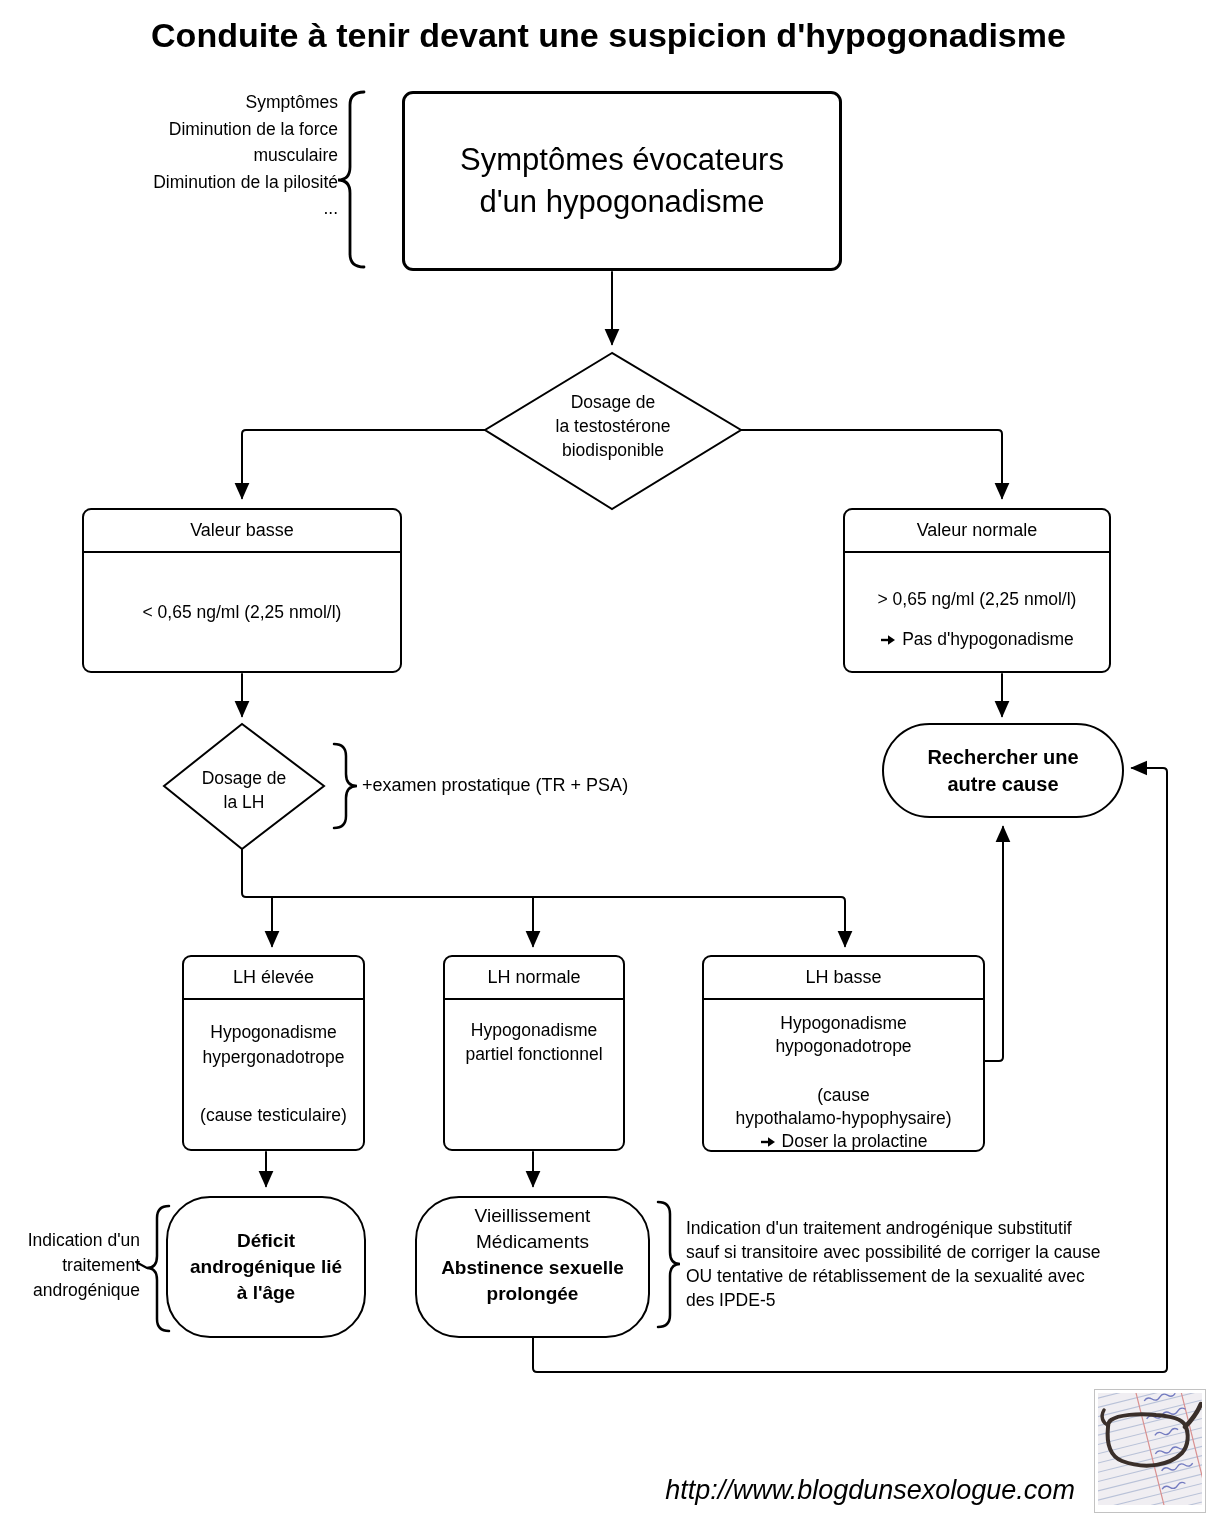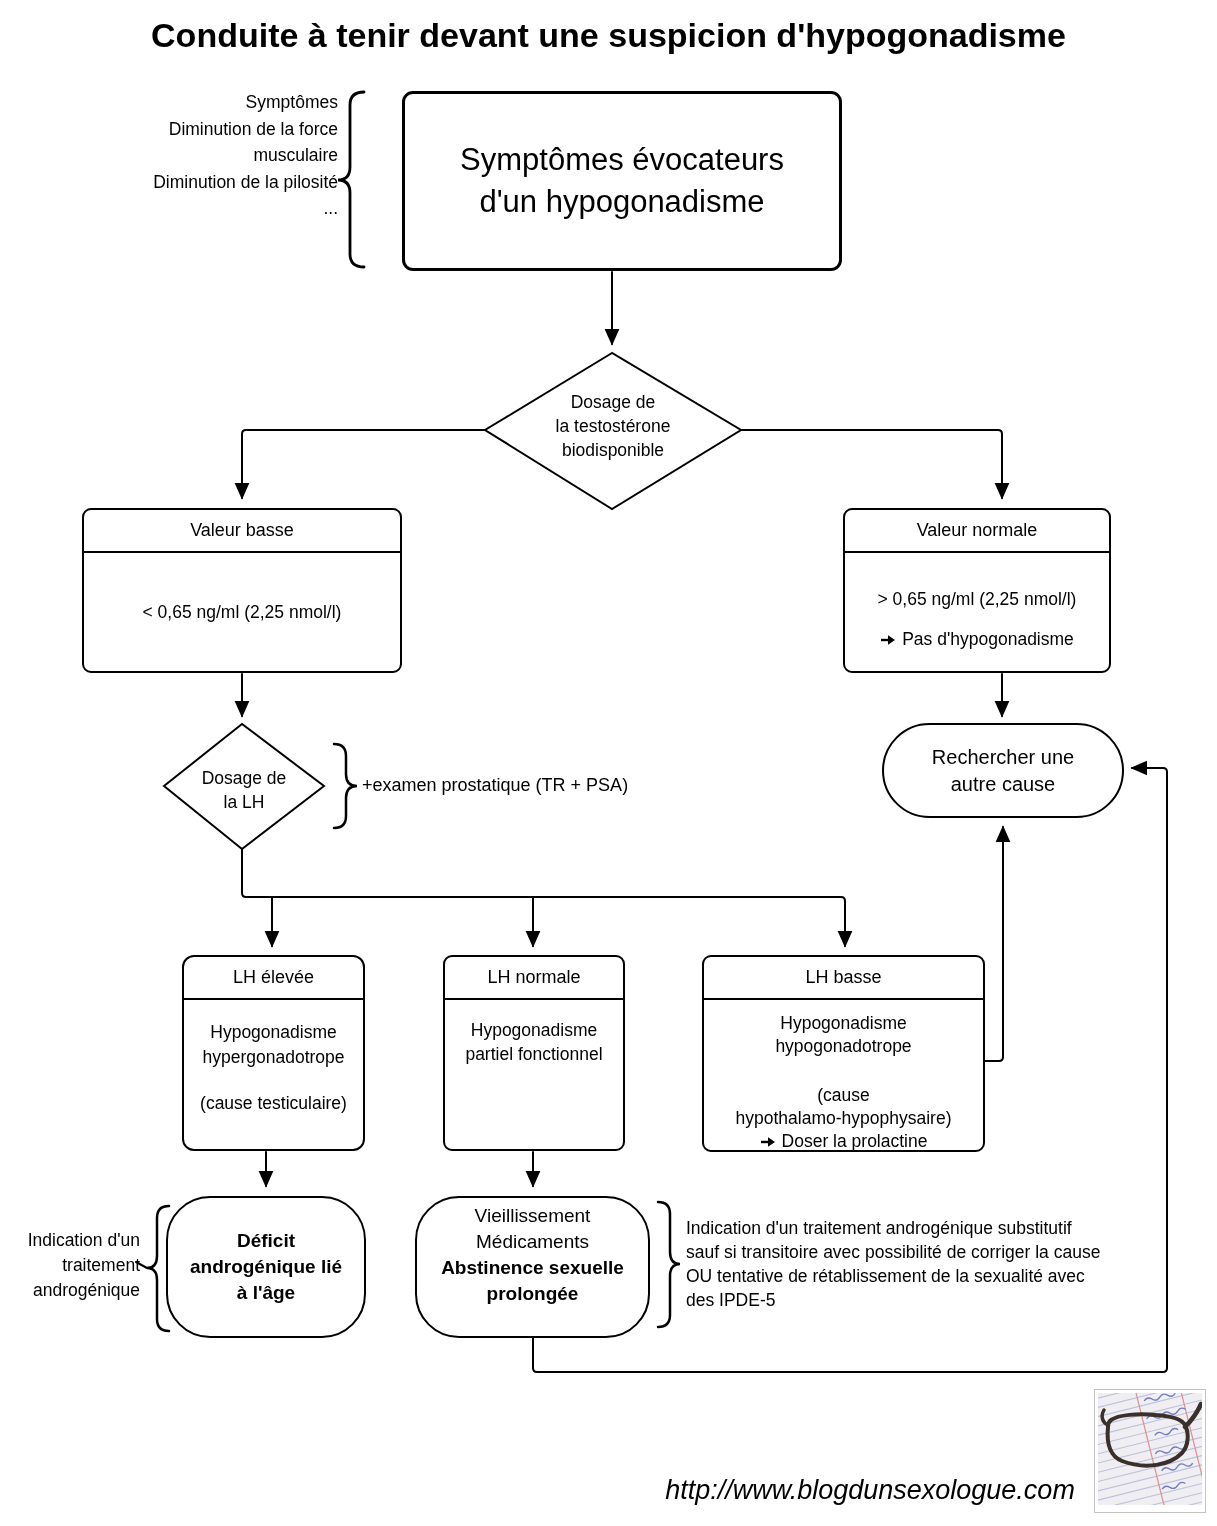--- a/index.html
+++ b/index.html
@@ -13,21 +13,21 @@
       justify-content:center;height:41px;font-size:18px;}
   .bd{flex:1 1 auto;display:flex;flex-direction:column;align-items:center;justify-content:center;
       text-align:center;font-size:17.5px;line-height:24px;}
   .center{text-align:center;}
   .right{text-align:right;}
   .bold{font-weight:bold;}
   .title{font-size:34px;font-weight:bold;}
   .note{font-size:17.5px;line-height:26.5px;}
   .dlabel{z-index:3;text-align:center;font-size:17.5px;line-height:24px;}
   .stadium{border-radius:48px;align-items:center;justify-content:center;display:flex;
-           flex-direction:column;font-weight:normal;font-size:20px;line-height:27px;text-align:center;}
+           flex-direction:column;font-weight:bold;font-size:20px;line-height:27px;text-align:center;}
   .round-node{border-radius:44px;display:flex;flex-direction:column;align-items:center;
               justify-content:center;text-align:center;font-size:19px;line-height:26px;}
   .arrow-ico{display:inline-block;vertical-align:-1px;margin-right:6px;}
   .photo{position:absolute;z-index:3;border:1px solid #c2c2c2;background:#fff;padding:3px;}
   .url{font-style:italic;font-size:27px;}
 </style>
 </head>
 <body>
 
 <div id="canvas">
@@ -123,26 +123,26 @@
     <div>la LH</div>
   </div>
 
   <div class="txt" style="left:362px;top:775px;font-size:18px;white-space:nowrap;">+examen prostatique (TR + PSA)</div>
 
   <div class="node stadium" style="left:882px;top:723px;width:242px;height:95px;">
     <div>Rechercher une</div>
     <div>autre cause</div>
   </div>
 
-  <div class="node" style="left:182px;top:955px;width:183px;height:196px;border-radius:12px;">
+  <div class="node" style="left:182px;top:955px;width:183px;height:196px;">
     <div class="hd">LH élevée</div>
     <div class="bd" style="justify-content:flex-start;padding-top:20px;line-height:25px;">
       <div>Hypogonadisme</div>
       <div>hypergonadotrope</div>
-      <div style="margin-top:21px;">(cause testiculaire)</div>
+      <div style="margin-top:33px;">(cause testiculaire)</div>
     </div>
   </div>
 
   <div class="node" style="left:443px;top:955px;width:182px;height:196px;">
     <div class="hd">LH normale</div>
     <div class="bd" style="justify-content:flex-start;padding-top:18px;line-height:24px;">
       <div>Hypogonadisme</div>
       <div>partiel fonctionnel</div>
     </div>
   </div>

